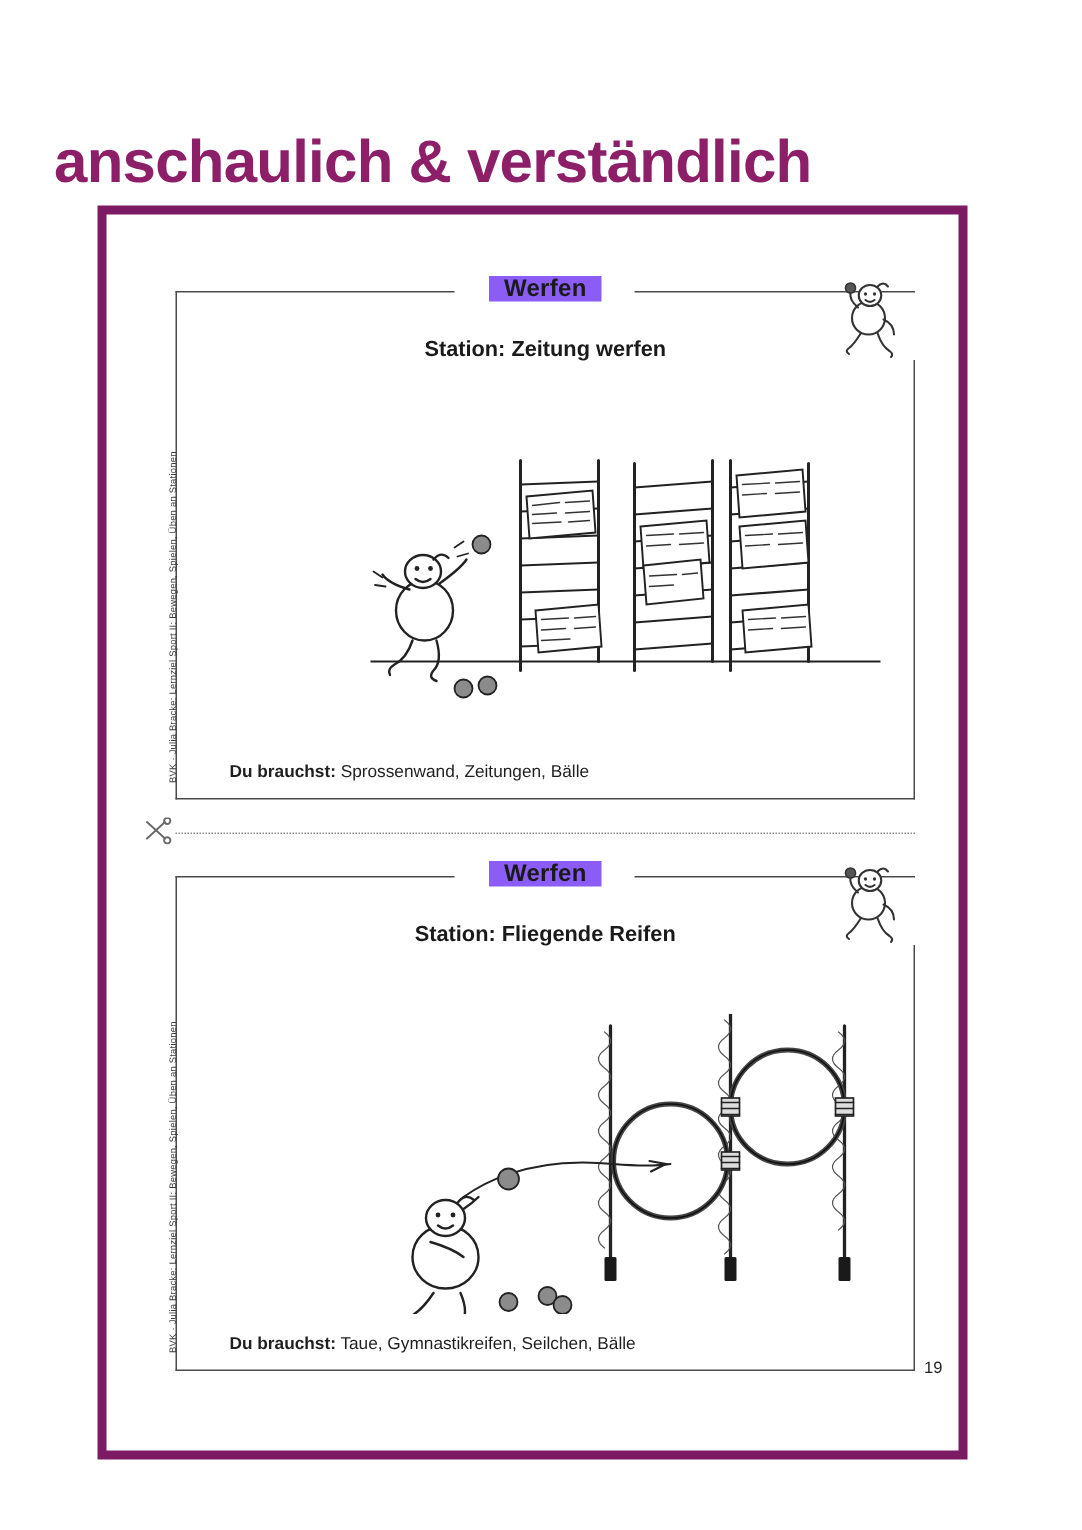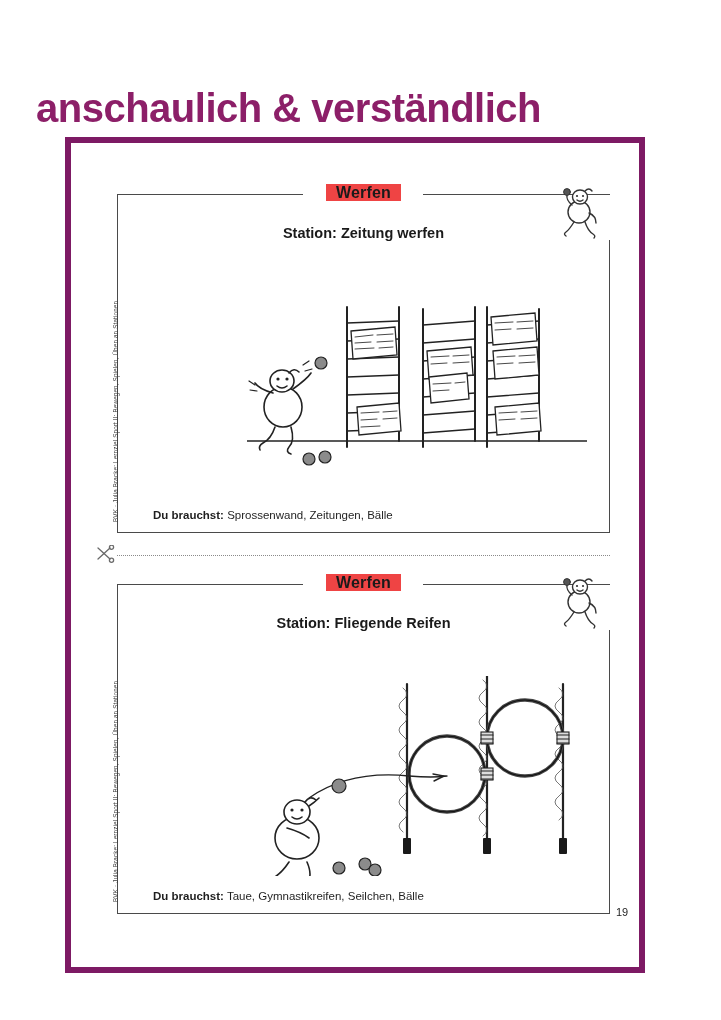--- a/index.html
+++ b/index.html
@@ -69,21 +69,21 @@
     top: -10px;
     left: 0;
     width: 100%;
     text-align: center;
     font-size: 16px;
     font-weight: bold;
     color: #1a1a1a;
     letter-spacing: 0.2px;
   }
   .ws-title span {
-    background: #ef4444;
+    background: #8b5cf6;
     padding: 0 10px;
   }
 
   .ws-subtitle {
     position: absolute;
     top: 31px;
     left: 0;
     width: 100%;
     text-align: center;
     font-size: 14.5px;

